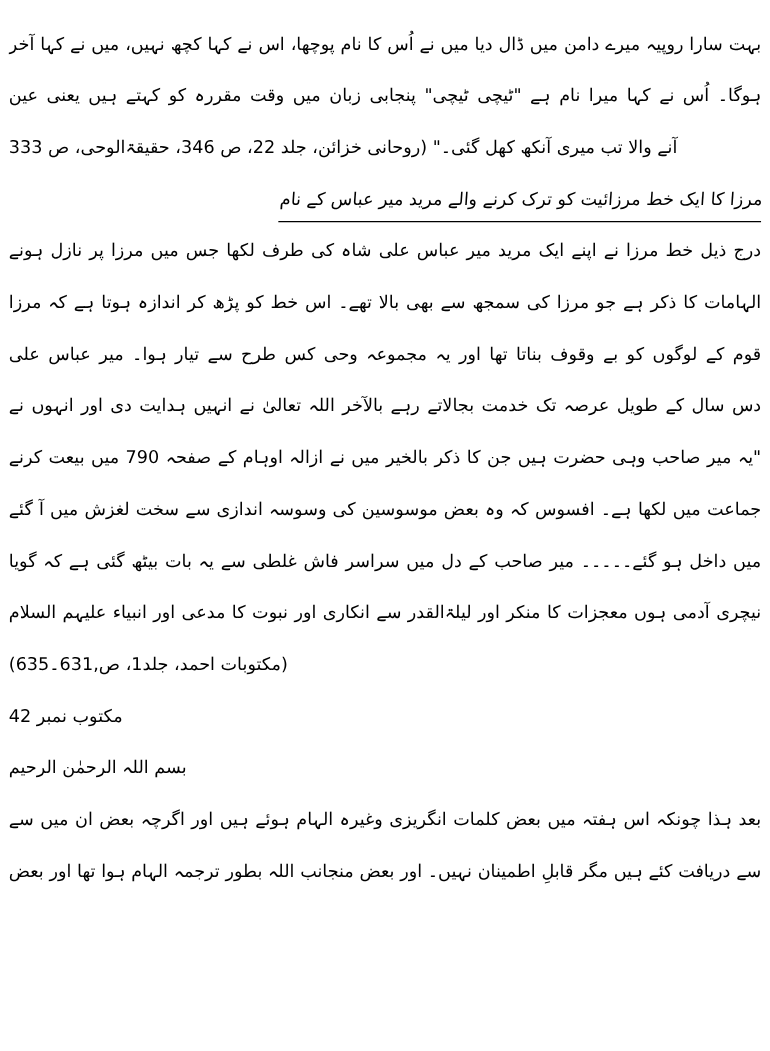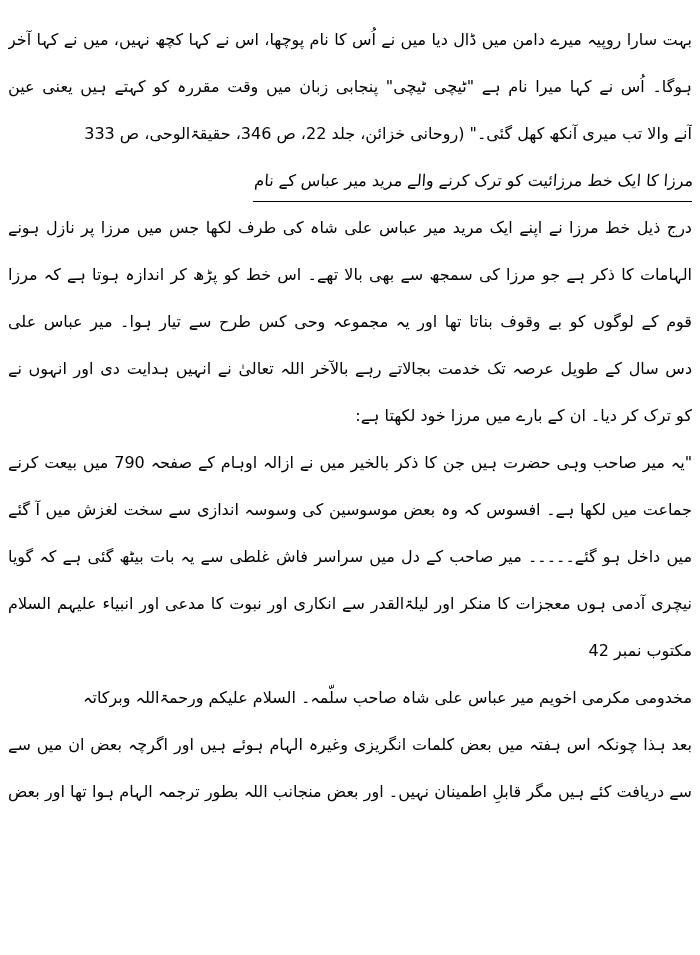--- a/index.html
+++ b/index.html
@@ -26,21 +26,21 @@
     overflow: hidden;
     white-space: normal;
   }
   
   .jf {
     text-align: justify;
     text-align-last: justify;
   }
   
   .end {
-    text-align: right;
+    text-align: left;
   }
   .heading-line {
     text-align: right;
   }
   .heading-text {
     display: inline-block;
     line-height: 30px;
     padding-bottom: 5px;
     border-bottom: 1.5px solid #000000;
     transform: skewX(-4deg);
@@ -57,27 +57,27 @@
   <div class="line end">آنے والا تب میری آنکھ کھل گئی۔" (روحانی خزائن، جلد 22، ص 346، حقیقۃالوحی، ص 333</div>
 
   <div class="line heading-line">
     <span class="heading-text">مرزا کا ایک خط مرزائیت کو ترک کرنے والے مرید میر عباس کے نام</span>
   </div>
 
   <div class="line jf">درج ذیل خط مرزا نے اپنے ایک مرید میر عباس علی شاہ کی طرف لکھا جس میں مرزا پر نازل ہونے والے بعض</div>
   <div class="line jf">الہامات کا ذکر ہے جو مرزا کی سمجھ سے بھی بالا تھے۔ اس خط کو پڑھ کر اندازہ ہوتا ہے کہ مرزا کس طرح سے اپنی</div>
   <div class="line jf">قوم کے لوگوں کو بے وقوف بناتا تھا اور یہ مجموعہ وحی کس طرح سے تیار ہوا۔ میر عباس علی صاحب مرزا کے لیے</div>
   <div class="line jf">دس سال کے طویل عرصہ تک خدمت بجالاتے رہے بالآخر اللہ تعالیٰ نے انہیں ہدایت دی اور انہوں نے مرزائیت</div>
-  <div class="line end">کو ترک کر دیا۔ ان کے بارے میں مرزا خود لکھتا ہے:</div>
 
   <div class="line jf">"یہ میر صاحب وہی حضرت ہیں جن کا ذکر بالخیر میں نے ازالہ اوہام کے صفحہ 790 میں بیعت کرنے والوں کی</div>
   <div class="line jf">جماعت میں لکھا ہے۔ افسوس کہ وہ بعض موسوسین کی وسوسہ اندازی سے سخت لغزش میں آ گئے بلکہ جماعت اعدا</div>
   <div class="line jf">میں داخل ہو گئے۔۔۔۔۔ میر صاحب کے دل میں سراسر فاش غلطی سے یہ بات بیٹھ گئی ہے کہ گویا میں ایک</div>
   <div class="line jf">نیچری آدمی ہوں معجزات کا منکر اور لیلۃالقدر سے انکاری اور نبوت کا مدعی اور انبیاء علیہم السلام کی اہانت کرنے</div>
 
+  <div class="line end">(مکتوبات احمد، جلد1، ص,631۔635)</div>
 
   <div class="line end">مکتوب نمبر 42</div>
-  <div class="line end">مخدومی مکرمی اخویم میر عباس علی شاہ صاحب سلّمہ۔ السلام علیکم ورحمۃاللہ وبرکاتہ</div>
+  <div class="line end">بسم اللہ الرحمٰن الرحیم</div>
 
   <div class="line jf">بعد ہذا چونکہ اس ہفتہ میں بعض کلمات انگریزی وغیرہ الہام ہوئے ہیں اور اگرچہ بعض ان میں سے ایک ہندو لڑکے</div>
   <div class="line jf">سے دریافت کئے ہیں مگر قابلِ اطمینان نہیں۔ اور بعض منجانب اللہ بطور ترجمہ الہام ہوا تھا اور بعض کلمات شاید</div>
 
 </div>
 
 </body></html>

